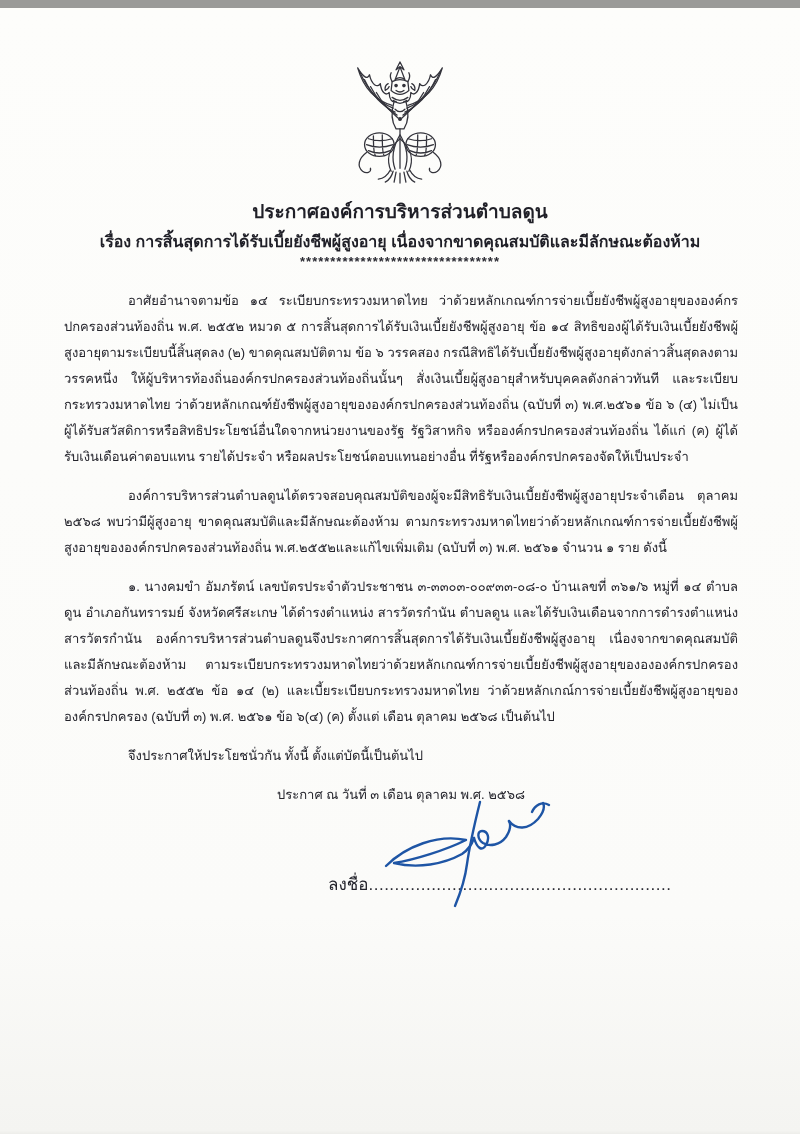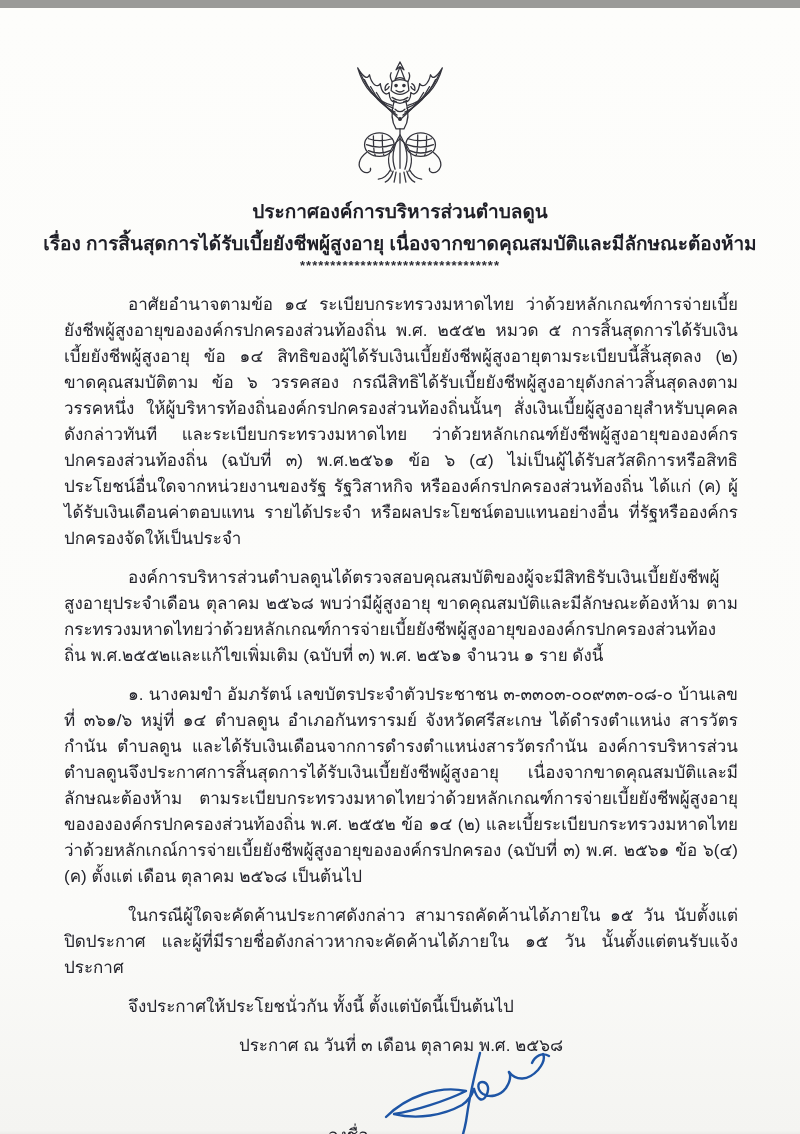--- a/index.html
+++ b/index.html
@@ -18,29 +18,29 @@
   .emblem{
     width:120px;height:128px;
     margin:50px auto 0 auto;
     display:block;
   }
   .doc-header{text-align:center;margin-top:12px;}
   .doc-title{
     font-size:19px;font-weight:bold;margin:0;line-height:1.45;color:#1f1f27;
   }
   .doc-subject{
-    font-size:19px;font-weight:bold;margin:4px 0 0 0;line-height:1.45;color:#1f1f27;
+    font-size:16px;font-weight:bold;margin:4px 0 0 0;line-height:1.45;color:#1f1f27;
   }
   .separator{
     font-size:13px;font-weight:bold;letter-spacing:1px;color:#2a2a32;
     margin-top:2px;line-height:1;
   }
   .doc-body{
     margin:20px 62px 0 64px;
-    font-size:17px;
+    font-size:13px;
     line-height:26px;
     text-align:justify;
   }
   .doc-body p{margin:0 0 13px 0;text-indent:64px;}
   .closing-line{text-indent:64px;margin:2px 0 0 0;}
   .announce-line{
     margin:14px 0 0 130px;text-indent:0 !important;text-align:center;
   }
   .signature-block{
     position:relative;
@@ -118,21 +118,20 @@
   <div class="doc-header">
     <div class="doc-title">ประกาศองค์การบริหารส่วนตำบลดูน</div>
     <div class="doc-subject">เรื่อง การสิ้นสุดการได้รับเบี้ยยังชีพผู้สูงอายุ เนื่องจากขาดคุณสมบัติและมีลักษณะต้องห้าม</div>
     <div class="separator">*********************************</div>
   </div>
 
   <div class="doc-body">
     <p>อาศัยอำนาจตามข้อ ๑๔ ระเบียบกระทรวงมหาดไทย ว่าด้วยหลักเกณฑ์การจ่ายเบี้ยยังชีพผู้สูงอายุขององค์กรปกครองส่วนท้องถิ่น พ.ศ. ๒๕๕๒ หมวด ๕ การสิ้นสุดการได้รับเงินเบี้ยยังชีพผู้สูงอายุ ข้อ ๑๔ สิทธิของผู้ได้รับเงินเบี้ยยังชีพผู้สูงอายุตามระเบียบนี้สิ้นสุดลง (๒) ขาดคุณสมบัติตาม ข้อ ๖ วรรคสอง กรณีสิทธิได้รับเบี้ยยังชีพผู้สูงอายุดังกล่าวสิ้นสุดลงตามวรรคหนึ่ง ให้ผู้บริหารท้องถิ่นองค์กรปกครองส่วนท้องถิ่นนั้นๆ สั่งเงินเบี้ยผู้สูงอายุสำหรับบุคคลดังกล่าวทันที และระเบียบกระทรวงมหาดไทย ว่าด้วยหลักเกณฑ์ยังชีพผู้สูงอายุขององค์กรปกครองส่วนท้องถิ่น (ฉบับที่ ๓) พ.ศ.๒๕๖๑ ข้อ ๖ (๔) ไม่เป็นผู้ได้รับสวัสดิการหรือสิทธิประโยชน์อื่นใดจากหน่วยงานของรัฐ รัฐวิสาหกิจ หรือองค์กรปกครองส่วนท้องถิ่น ได้แก่ (ค) ผู้ได้รับเงินเดือนค่าตอบแทน รายได้ประจำ หรือผลประโยชน์ตอบแทนอย่างอื่น ที่รัฐหรือองค์กรปกครองจัดให้เป็นประจำ</p>
     <p>องค์การบริหารส่วนตำบลดูนได้ตรวจสอบคุณสมบัติของผู้จะมีสิทธิรับเงินเบี้ยยังชีพผู้สูงอายุประจำเดือน ตุลาคม ๒๕๖๘ พบว่ามีผู้สูงอายุ ขาดคุณสมบัติและมีลักษณะต้องห้าม ตามกระทรวงมหาดไทยว่าด้วยหลักเกณฑ์การจ่ายเบี้ยยังชีพผู้สูงอายุขององค์กรปกครองส่วนท้องถิ่น พ.ศ.๒๕๕๒และแก้ไขเพิ่มเติม (ฉบับที่ ๓) พ.ศ. ๒๕๖๑ จำนวน ๑ ราย ดังนี้</p>
     <p>๑. นางคมขำ อัมภรัตน์ เลขบัตรประจำตัวประชาชน ๓-๓๓๐๓-๐๐๙๓๓-๐๘-๐ บ้านเลขที่ ๓๖๑/๖ หมู่ที่ ๑๔ ตำบลดูน อำเภอกันทรารมย์ จังหวัดศรีสะเกษ ได้ดำรงตำแหน่ง สารวัตรกำนัน ตำบลดูน และได้รับเงินเดือนจากการดำรงตำแหน่งสารวัตรกำนัน องค์การบริหารส่วนตำบลดูนจึงประกาศการสิ้นสุดการได้รับเงินเบี้ยยังชีพผู้สูงอายุ เนื่องจากขาดคุณสมบัติและมีลักษณะต้องห้าม ตามระเบียบกระทรวงมหาดไทยว่าด้วยหลักเกณฑ์การจ่ายเบี้ยยังชีพผู้สูงอายุของององค์กรปกครองส่วนท้องถิ่น พ.ศ. ๒๕๕๒ ข้อ ๑๔ (๒) และเบี้ยระเบียบกระทรวงมหาดไทย ว่าด้วยหลักเกณ์การจ่ายเบี้ยยังชีพผู้สูงอายุขององค์กรปกครอง (ฉบับที่ ๓) พ.ศ. ๒๕๖๑ ข้อ ๖(๔) (ค) ตั้งแต่ เดือน ตุลาคม ๒๕๖๘ เป็นต้นไป</p>
-    <p>ในกรณีผู้ใดจะคัดค้านประกาศดังกล่าว สามารถคัดค้านได้ภายใน ๑๕ วัน นับตั้งแต่ปิดประกาศ และผู้ที่มีรายชื่อดังกล่าวหากจะคัดค้านได้ภายใน ๑๕ วัน นั้นตั้งแต่ตนรับแจ้งประกาศ</p>
     <p class="closing-line">จึงประกาศให้ประโยชนั่วกัน ทั้งนี้ ตั้งแต่บัดนี้เป็นต้นไป</p>
     <p class="announce-line">ประกาศ  ณ  วันที่  ๓  เดือน ตุลาคม พ.ศ. ๒๕๖๘</p>
   </div>
 
   <div class="signature-block">
     <svg class="signature-ink" viewBox="0 0 210 112" fill="none" stroke="#1e55a5" stroke-width="2.4" stroke-linecap="round" stroke-linejoin="round">
       <path d="M6 66 C26 46 58 34 86 40 C66 50 34 60 14 63 C38 69 64 64 82 54 C88 50 92 44 94 38"></path>
       <path d="M94 38 C97 48 102 52 106 45 C110 38 108 31 102 31 C97 31 97 39 103 43 C110 47 120 45 126 37 C130 31 131 25 129 21"></path>
       <path d="M129 21 C136 30 148 30 158 19 C163 13 165 7 163 3"></path>
       <path d="M100 2 C94 26 89 50 87 64 C85 80 80 94 75 106"></path>

